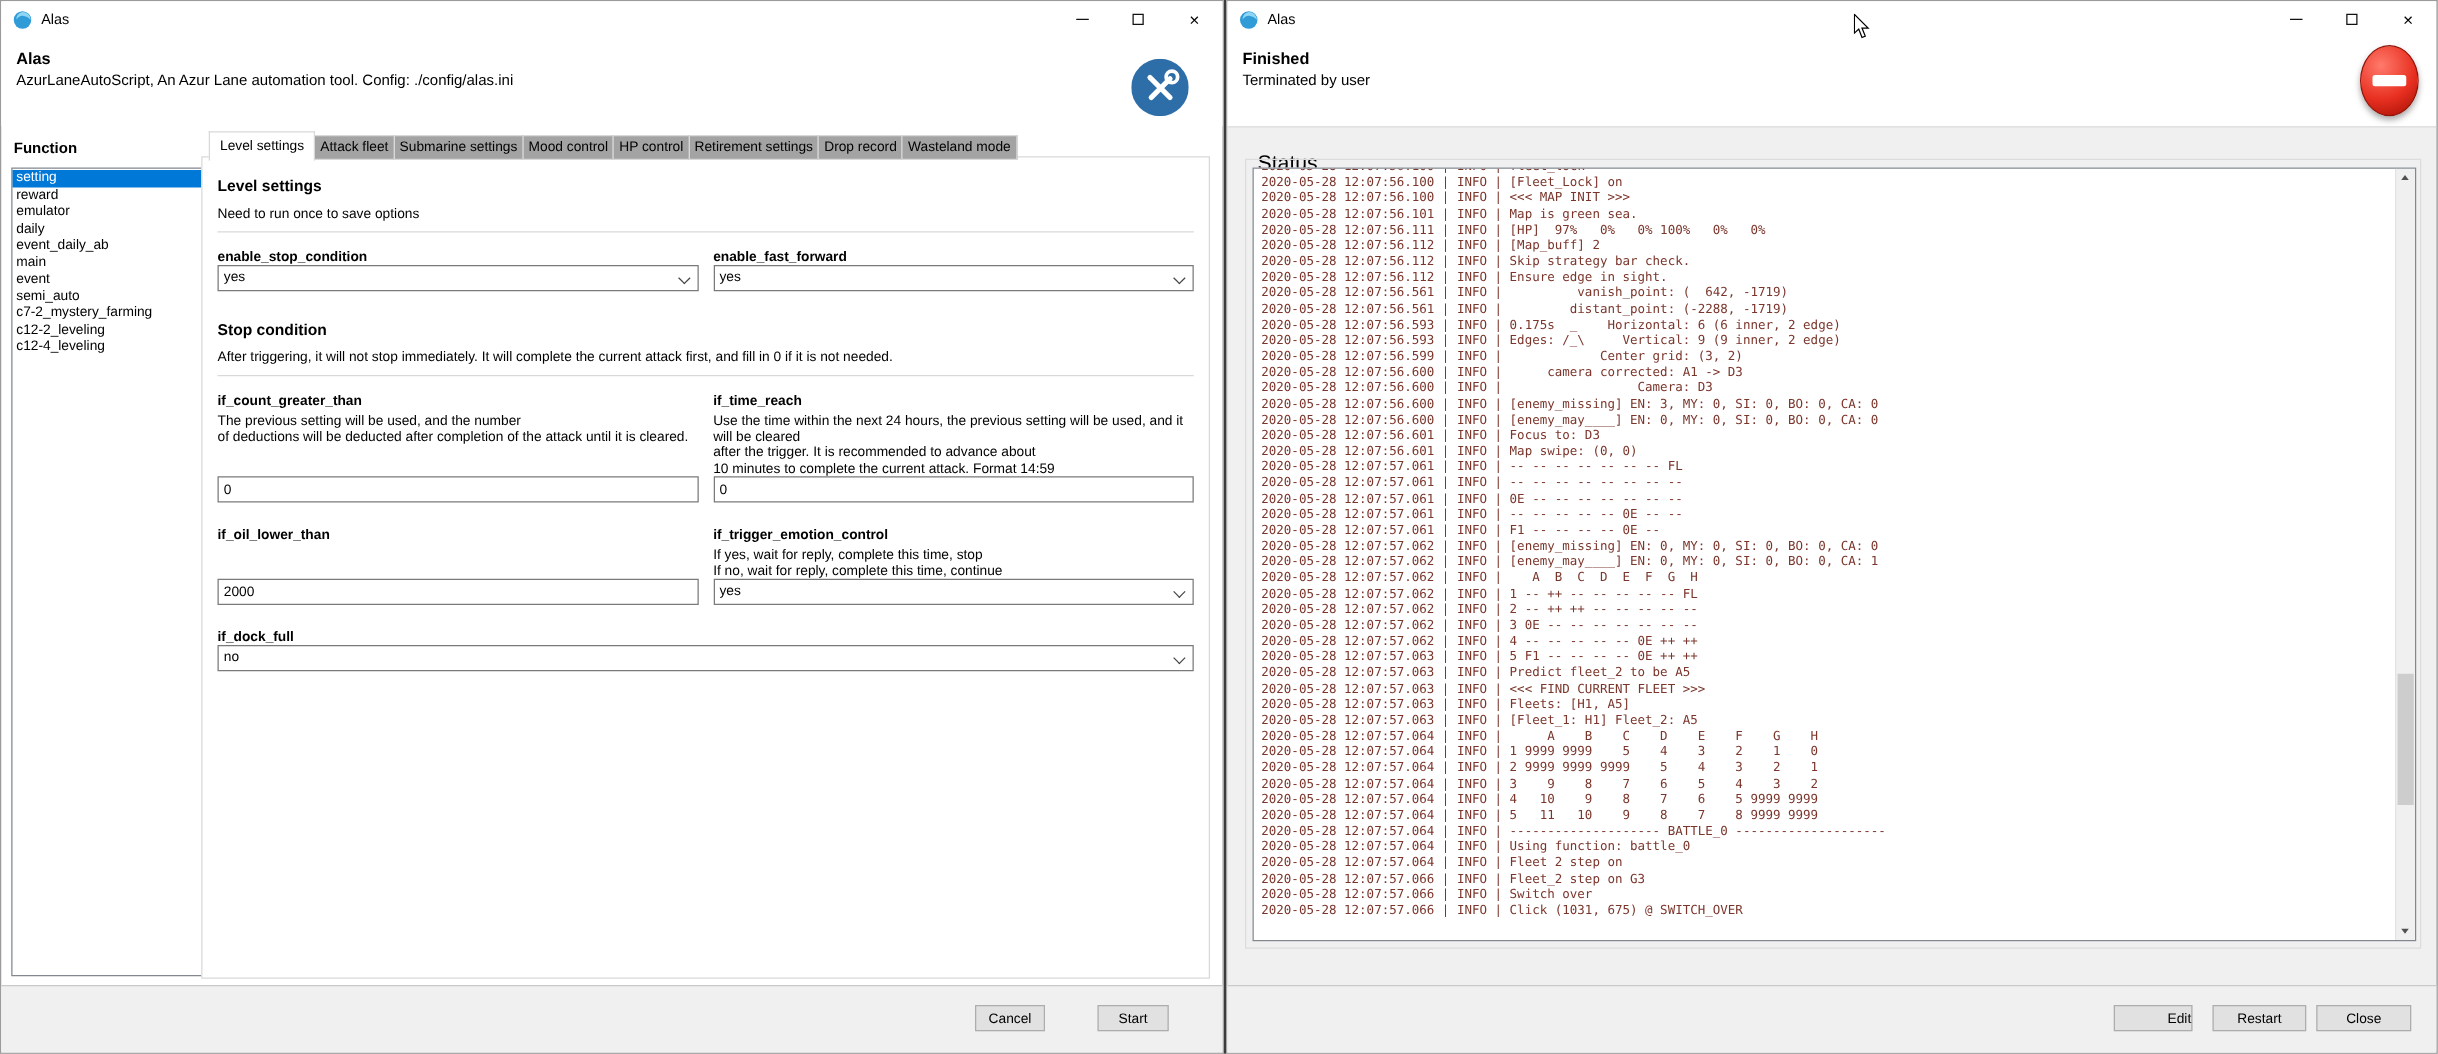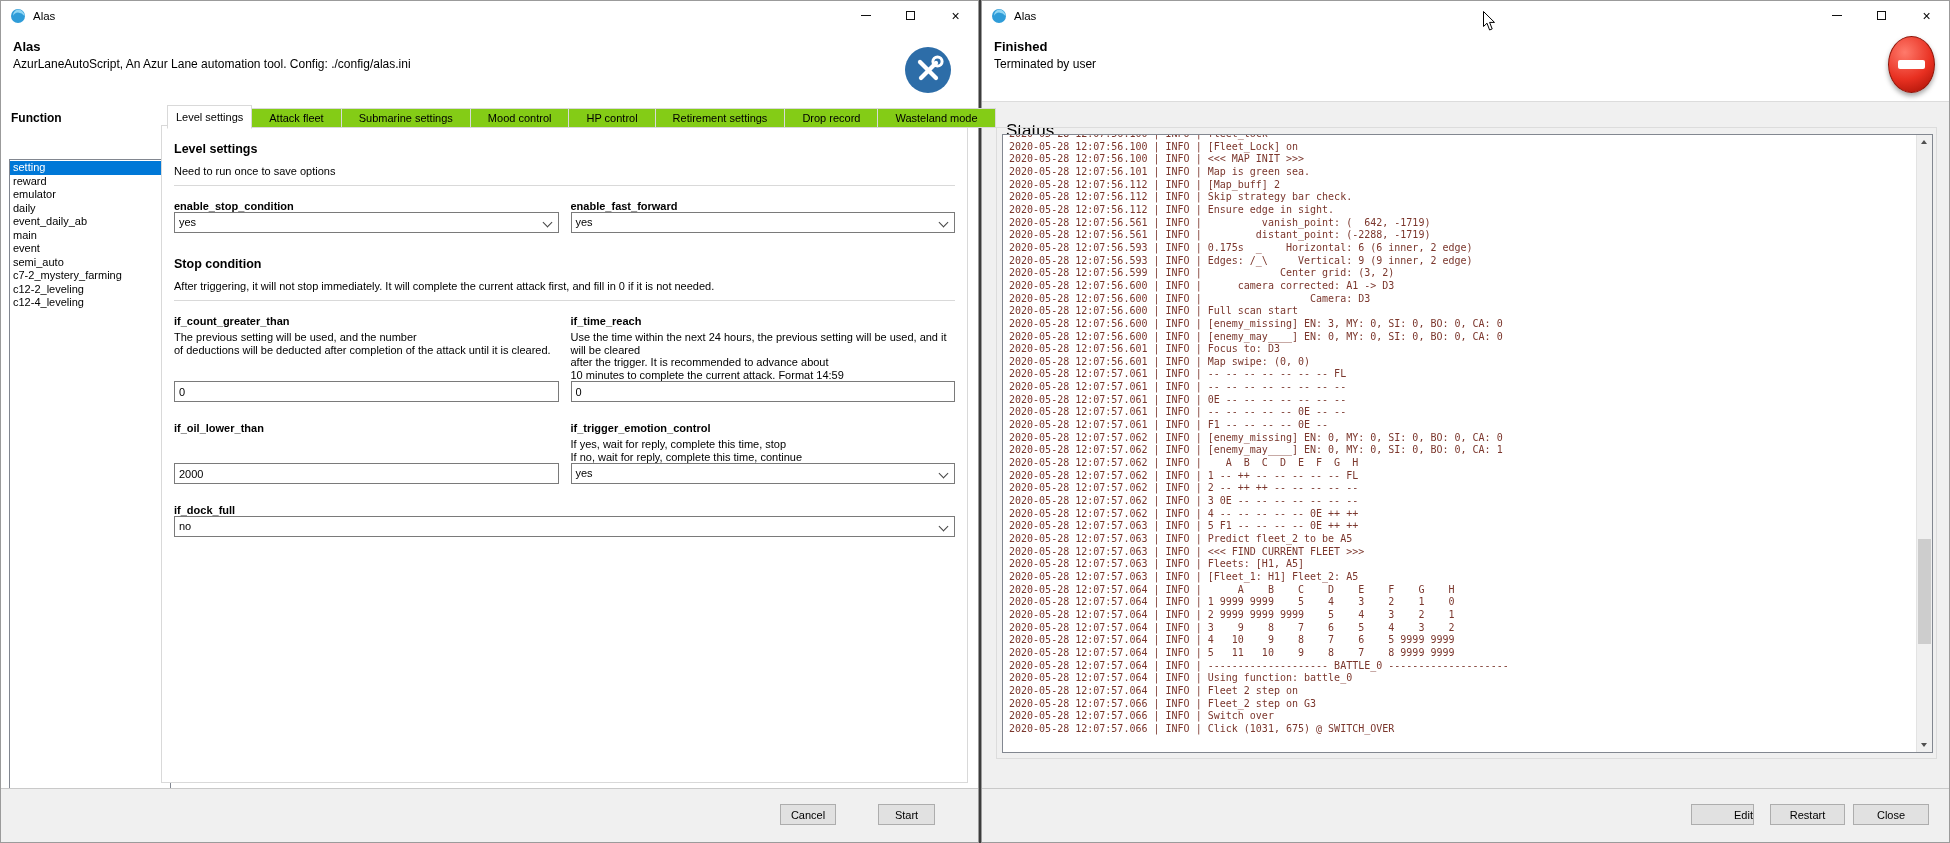--- a/index.html
+++ b/index.html
@@ -26,27 +26,27 @@
   .tools-badge{position:absolute;right:27px;top:17px;width:46px;height:46px;}
   .stop-badge{position:absolute;right:14px;top:6px;width:47px;height:57px;border-radius:50%;
       background:radial-gradient(circle at 35% 28%,#ff7a6b,#e83021 55%,#a81105 95%);
       border:1px solid #8f1408;box-shadow:0 3px 5px rgba(0,0,0,.35);box-sizing:border-box;}
   .stop-badge::after{content:"";position:absolute;left:50%;top:50%;width:27px;height:9px;margin:-4.5px 0 0 -13.5px;
       background:#fff;border-radius:2px;}
 
   
   .func-label{position:absolute;left:10px;top:110px;font-size:12px;font-weight:bold;}
   .listbox{position:absolute;left:8px;top:133px;width:162px;height:647px;background:#fff;
-      border:1px solid #828790;box-sizing:border-box;padding-top:1px;margin-top:25px;}
+      border:1px solid #828790;box-sizing:border-box;padding-top:1px;}
   .list-item{height:13.5px;line-height:13.5px;font-size:11px;padding-left:3px;white-space:nowrap;overflow:hidden;cursor:default;}
   .list-item.selected{background:#0078d7;color:#fff;}
 
   
   .tabstrip{position:absolute;left:166px;top:104px;display:flex;align-items:flex-end;z-index:2;}
-  .tab{font-size:11px;background:#84cc16;border:1px solid #d9d9d9;padding:3px 17px;margin-right:-1px;
+  .tab{font-size:11px;background:#a3a3a3;border:1px solid #d9d9d9;padding:3px 4px;margin-right:-1px;
       white-space:nowrap;cursor:default;}
   .tab.active{background:#fff;border-bottom:1px solid #fff;padding:5px 8px;margin-bottom:-1px;position:relative;z-index:3;}
   .tabpanel{position:absolute;left:160px;top:124px;width:807px;height:658px;border:1px solid #d9d9d9;
       background:#fff;box-sizing:border-box;padding:14px 12px 0 12px;overflow:hidden;}
 
   
   .section-title{font-size:12.5px;font-weight:bold;margin:2px 0 9px;}
   .section-desc{font-size:11px;margin:3px 0 6px;}
   hr.sep{border:none;border-top:1px solid #d9d9d9;margin:8px 0 14px;}
   .grid{display:grid;grid-template-columns:1fr 1fr;column-gap:12px;}
@@ -284,31 +284,31 @@
   <div class="rw-body">
     <div class="status-label">Status</div>
     <div class="groupbox">
       <div class="logbox">
         <div class="log-lines">
 
         <div class="log-line">2020-05-28 12:07:56.100 | INFO | fleet_lock</div>
             <div class="log-line">2020-05-28 12:07:56.100 | INFO | [Fleet_Lock] on</div>
             <div class="log-line">2020-05-28 12:07:56.100 | INFO | &lt;&lt;&lt; MAP INIT &gt;&gt;&gt;</div>
             <div class="log-line">2020-05-28 12:07:56.101 | INFO | Map is green sea.</div>
+            <div class="log-line">2020-05-28 12:07:56.111 | INFO | [HP]  97%   0%   0% 100%   0%   0%</div>
             <div class="log-line">2020-05-28 12:07:56.112 | INFO | [Map_buff] 2</div>
             <div class="log-line">2020-05-28 12:07:56.112 | INFO | Skip strategy bar check.</div>
             <div class="log-line">2020-05-28 12:07:56.112 | INFO | Ensure edge in sight.</div>
             <div class="log-line">2020-05-28 12:07:56.561 | INFO |          vanish_point: (  642, -1719)</div>
             <div class="log-line">2020-05-28 12:07:56.561 | INFO |         distant_point: (-2288, -1719)</div>
             <div class="log-line">2020-05-28 12:07:56.593 | INFO | 0.175s  _    Horizontal: 6 (6 inner, 2 edge)</div>
             <div class="log-line">2020-05-28 12:07:56.593 | INFO | Edges: /_\     Vertical: 9 (9 inner, 2 edge)</div>
             <div class="log-line">2020-05-28 12:07:56.599 | INFO |             Center grid: (3, 2)</div>
             <div class="log-line">2020-05-28 12:07:56.600 | INFO |      camera corrected: A1 -&gt; D3</div>
             <div class="log-line">2020-05-28 12:07:56.600 | INFO |                  Camera: D3</div>
-            <div class="log-line">2020-05-28 12:07:56.600 | INFO | Full scan start</div>
             <div class="log-line">2020-05-28 12:07:56.600 | INFO | [enemy_missing] EN: 3, MY: 0, SI: 0, BO: 0, CA: 0</div>
             <div class="log-line">2020-05-28 12:07:56.600 | INFO | [enemy_may____] EN: 0, MY: 0, SI: 0, BO: 0, CA: 0</div>
             <div class="log-line">2020-05-28 12:07:56.601 | INFO | Focus to: D3</div>
             <div class="log-line">2020-05-28 12:07:56.601 | INFO | Map swipe: (0, 0)</div>
             <div class="log-line">2020-05-28 12:07:57.061 | INFO | -- -- -- -- -- -- -- FL</div>
             <div class="log-line">2020-05-28 12:07:57.061 | INFO | -- -- -- -- -- -- -- --</div>
             <div class="log-line">2020-05-28 12:07:57.061 | INFO | 0E -- -- -- -- -- -- --</div>
             <div class="log-line">2020-05-28 12:07:57.061 | INFO | -- -- -- -- -- 0E -- --</div>
             <div class="log-line">2020-05-28 12:07:57.061 | INFO | F1 -- -- -- -- 0E --</div>
             <div class="log-line">2020-05-28 12:07:57.062 | INFO | [enemy_missing] EN: 0, MY: 0, SI: 0, BO: 0, CA: 0</div>

